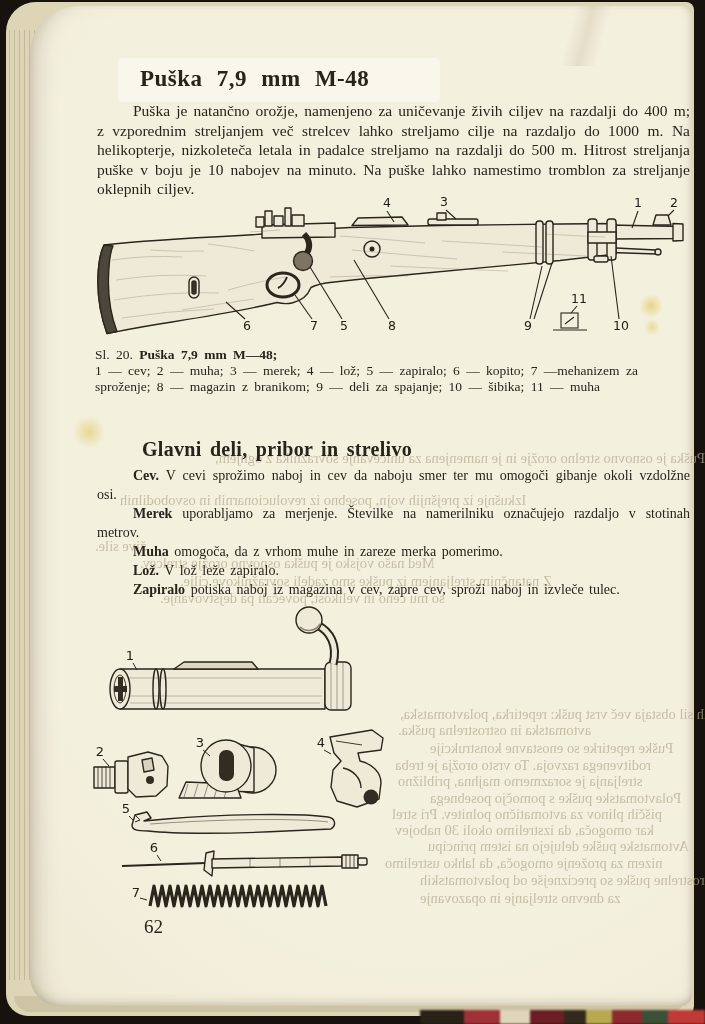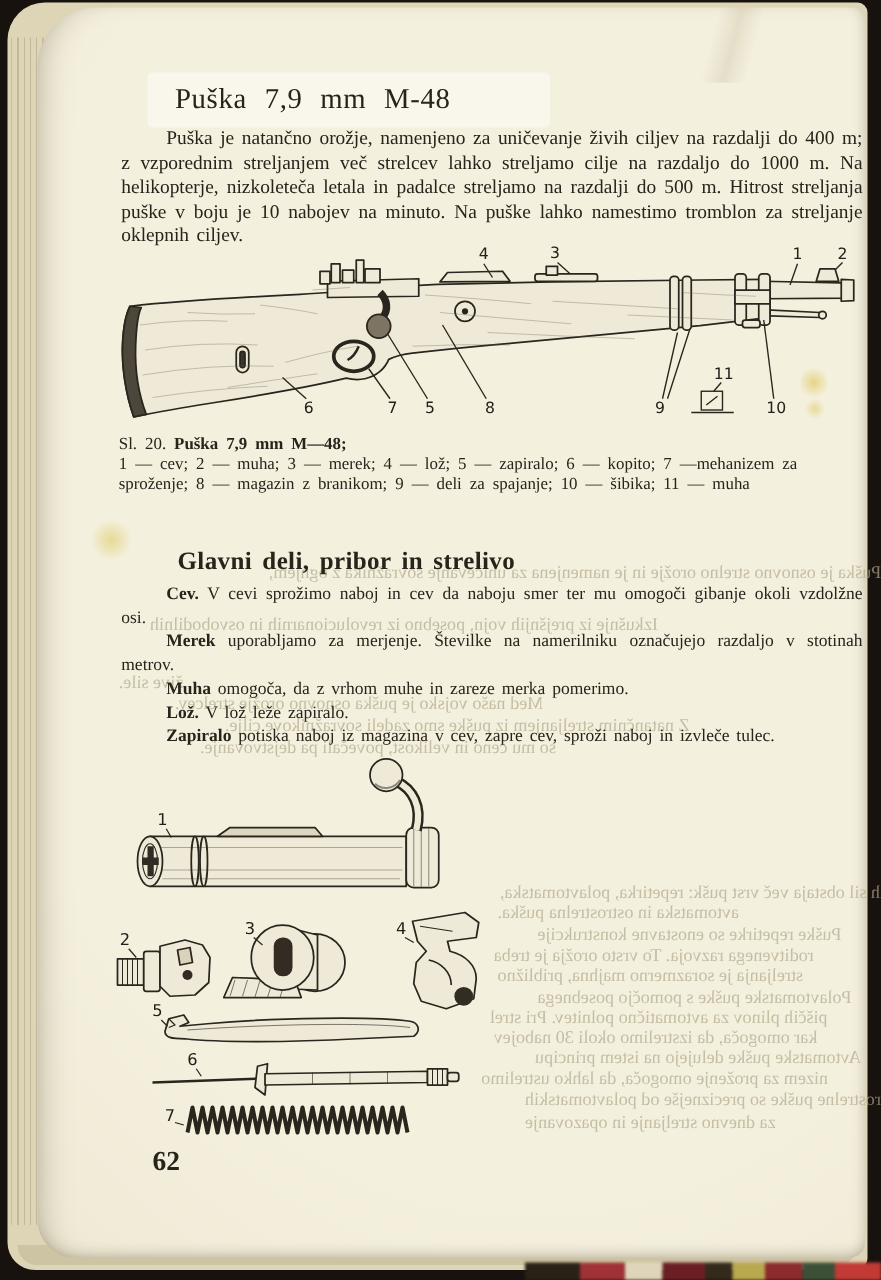--- a/index.html
+++ b/index.html
@@ -11,34 +11,34 @@
   .stack-lines{position:absolute;left:9px;top:30px;width:26px;height:950px;
                background:repeating-linear-gradient(90deg,rgba(120,110,80,.28) 0 1px,rgba(0,0,0,0) 1px 5px);}
   .under-page{position:absolute;left:14px;top:996px;width:672px;height:16px;background:#cdc4a4;border-radius:0 0 16px 16px;}
   .page{position:absolute;left:30px;top:6px;width:662px;height:1000px;
         background:radial-gradient(120% 100% at 60% 40%,#f4f0de 55%,#eae4cc 100%);
         border-radius:48px 10px 12px 30px;
         box-shadow:inset 18px 0 26px -18px rgba(90,75,50,.4),inset -6px 0 10px -6px rgba(90,75,50,.25),inset 0 -8px 14px -10px rgba(90,75,50,.45);}
   
   .abs{position:absolute;}
   .title-glow{left:118px;top:58px;width:322px;height:44px;background:rgba(255,255,250,.45);border-radius:4px;}
-  .page-title{left:140px;top:66px;font-size:23px;font-weight:400;letter-spacing:.5px;word-spacing:8px;}
+  .page-title{left:140px;top:66px;font-size:23px;font-weight:700;letter-spacing:.5px;word-spacing:8px;}
   .intro{left:97px;top:101px;width:593px;font-size:15.5px;line-height:19.5px;text-align:justify;
          text-indent:36px;word-spacing:2px;margin:0;}
   .fig15{left:90px;top:192px;width:600px;height:150px;}
   .caption{font-size:13.5px;line-height:16px;word-spacing:3px;}
   .cap15{left:95px;top:347px;width:596px;}
   .cap16{left:400px;top:856px;width:266px;}
   .capline b{font-weight:700;}
   .section-heading{left:142px;top:438px;font-size:20px;font-weight:700;letter-spacing:.3px;word-spacing:3px;}
   .bodytext{left:97px;top:466px;width:593px;font-size:14px;line-height:19px;text-align:justify;word-spacing:2px;}
   .bodytext p{margin:0;text-indent:36px;}
   .bodytext .lead{font-weight:700;}
   .fig16{left:90px;top:600px;width:310px;height:320px;}
-  .pagenum{left:122px;top:916px;font-size:22px;font-weight:700;}
+  .pagenum{left:144px;top:916px;font-size:19px;font-weight:400;}
   
   .ghost{position:absolute;white-space:nowrap;transform:scaleX(-1);color:#b2a88c;opacity:.7;
          font-size:14.5px;filter:blur(.35px);pointer-events:none;}
   .stain{position:absolute;border-radius:50%;pointer-events:none;}
   .st1{left:72px;top:415px;width:34px;height:34px;background:radial-gradient(circle,rgba(214,190,60,.45),rgba(0,0,0,0) 70%);}
   .st2{left:640px;top:292px;width:22px;height:28px;background:radial-gradient(circle,rgba(216,186,50,.5),rgba(0,0,0,0) 70%);}
   .st3{left:644px;top:318px;width:16px;height:18px;background:radial-gradient(circle,rgba(216,186,50,.4),rgba(0,0,0,0) 70%);}
   .fold{left:480px;top:6px;width:212px;height:60px;background:linear-gradient(105deg,rgba(0,0,0,0) 42%,rgba(140,120,80,.15) 50%,rgba(0,0,0,0) 58%);}
   
   .cover-strip{position:absolute;left:420px;top:1010px;height:14px;filter:blur(1.2px);}

